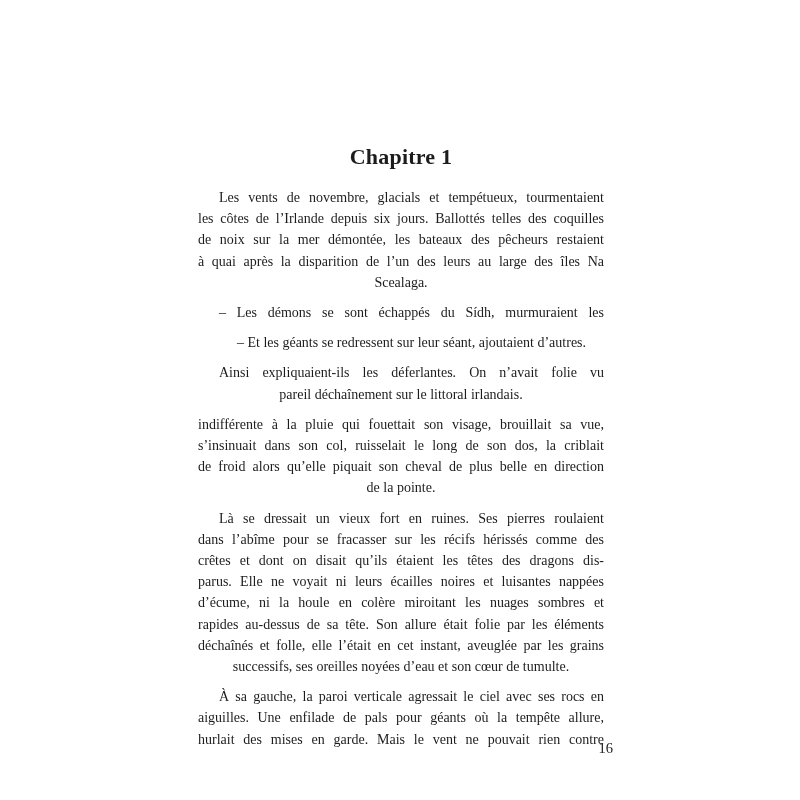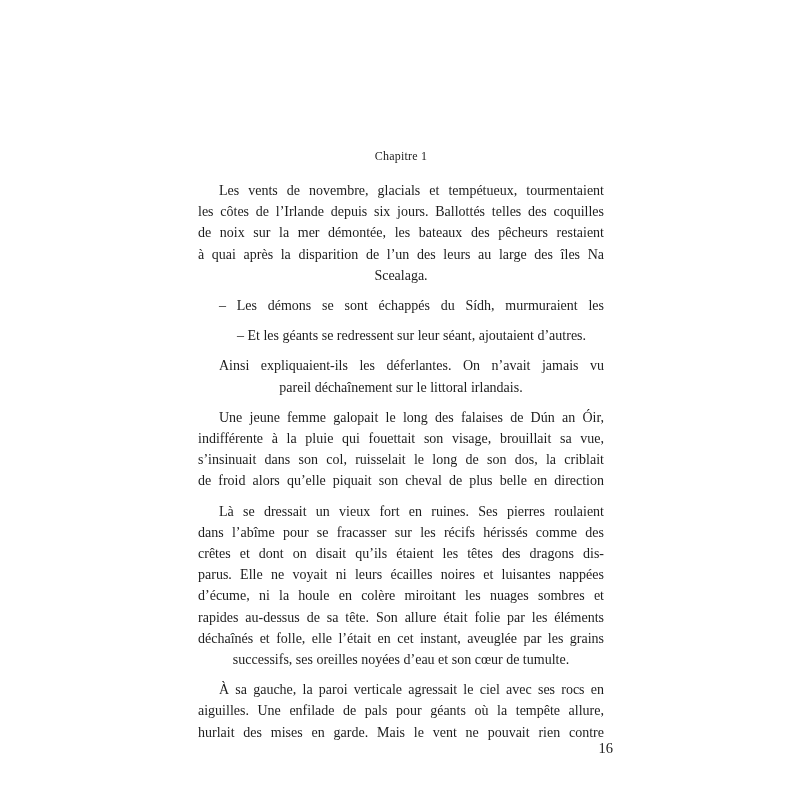--- a/index.html
+++ b/index.html
@@ -15,25 +15,25 @@
     position: relative;
     overflow: hidden;
   }
   .book-page {
     position: absolute;
     left: 189px;
     top: 146px;
     width: 424px;
   }
   .chapter-heading {
-    font-size: 12px;
-    font-weight: normal;
+    font-size: 22px;
+    font-weight: bold;
     text-align: center;
     line-height: 21px;
-    margin: 0 0 13px 0;
+    margin: 0 0 20px 0;
     letter-spacing: 0.2px;
   }
   .dateline {
     font-style: italic;
     font-size: 14px;
     line-height: 21.2px;
     margin: 0;
     padding-left: 21px;
   }
   .para {
@@ -75,28 +75,28 @@
         <div class="line just">à quai après la disparition de l’un des leurs au large des îles Na</div>
         <div class="line">Scealaga.</div>
       </div>
       <div class="para">
         <div class="line indent just">– Les démons se sont échappés du Sídh, murmuraient les</div>
       </div>
       <div class="para">
         <div class="line indent">– Et les géants se redressent sur leur séant, ajoutaient d’autres.</div>
       </div>
       <div class="para">
-        <div class="line indent just">Ainsi expliquaient-ils les déferlantes. On n’avait jamais vu</div>
+        <div class="line indent just">Ainsi expliquaient-ils les déferlantes. On n’avait folie vu</div>
         <div class="line">pareil déchaînement sur le littoral irlandais.</div>
       </div>
       <div class="para">
-        <div class="line indent just">Une jeune femme galopait le long des falaises de Dún an Óir,</div>
         <div class="line just">indifférente à la pluie qui fouettait son visage, brouillait sa vue,</div>
         <div class="line just">s’insinuait dans son col, ruisselait le long de son dos, la criblait</div>
         <div class="line just">de froid alors qu’elle piquait son cheval de plus belle en direction</div>
+        <div class="line">de la pointe.</div>
       </div>
       <div class="para">
         <div class="line indent just">Là se dressait un vieux fort en ruines. Ses pierres roulaient</div>
         <div class="line just">dans l’abîme pour se fracasser sur les récifs hérissés comme des</div>
         <div class="line just">crêtes et dont on disait qu’ils étaient les têtes des dragons dis-</div>
         <div class="line just">parus. Elle ne voyait ni leurs écailles noires et luisantes nappées</div>
         <div class="line just">d’écume, ni la houle en colère miroitant les nuages sombres et</div>
         <div class="line just">rapides au-dessus de sa tête. Son allure était folie par les éléments</div>
         <div class="line just">déchaînés et folle, elle l’était en cet instant, aveuglée par les grains</div>
         <div class="line">successifs, ses oreilles noyées d’eau et son cœur de tumulte.</div>

